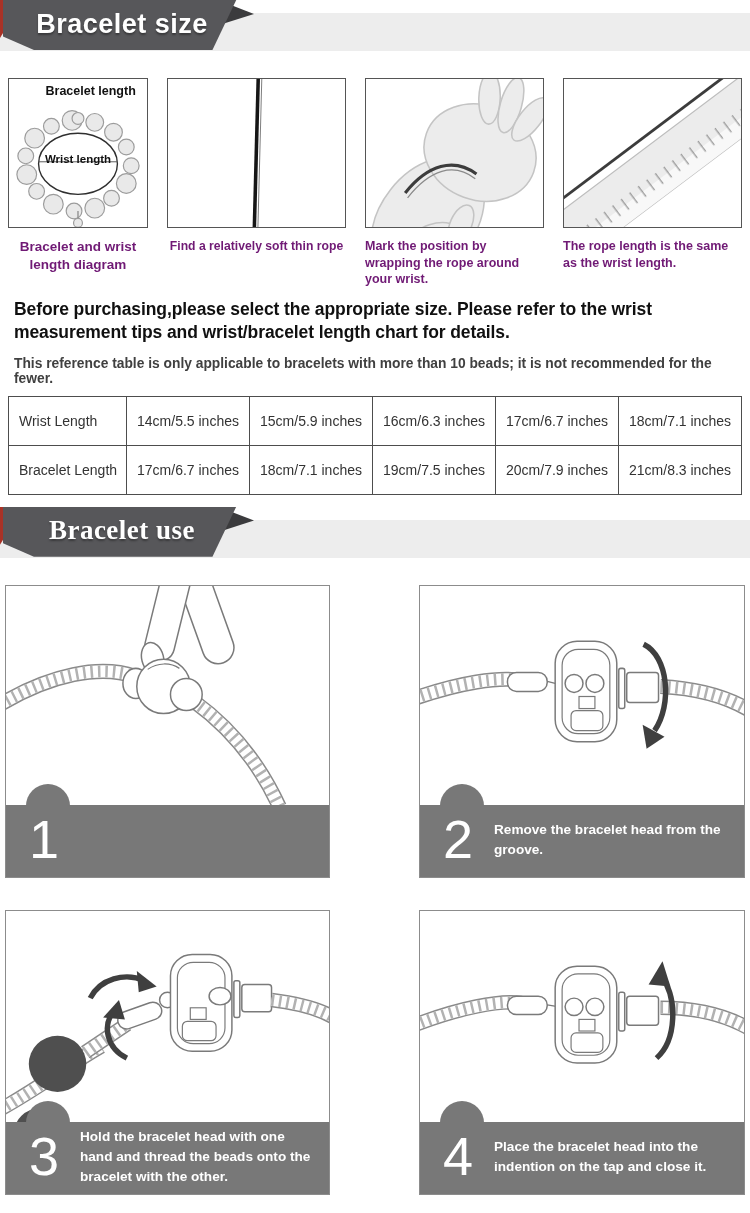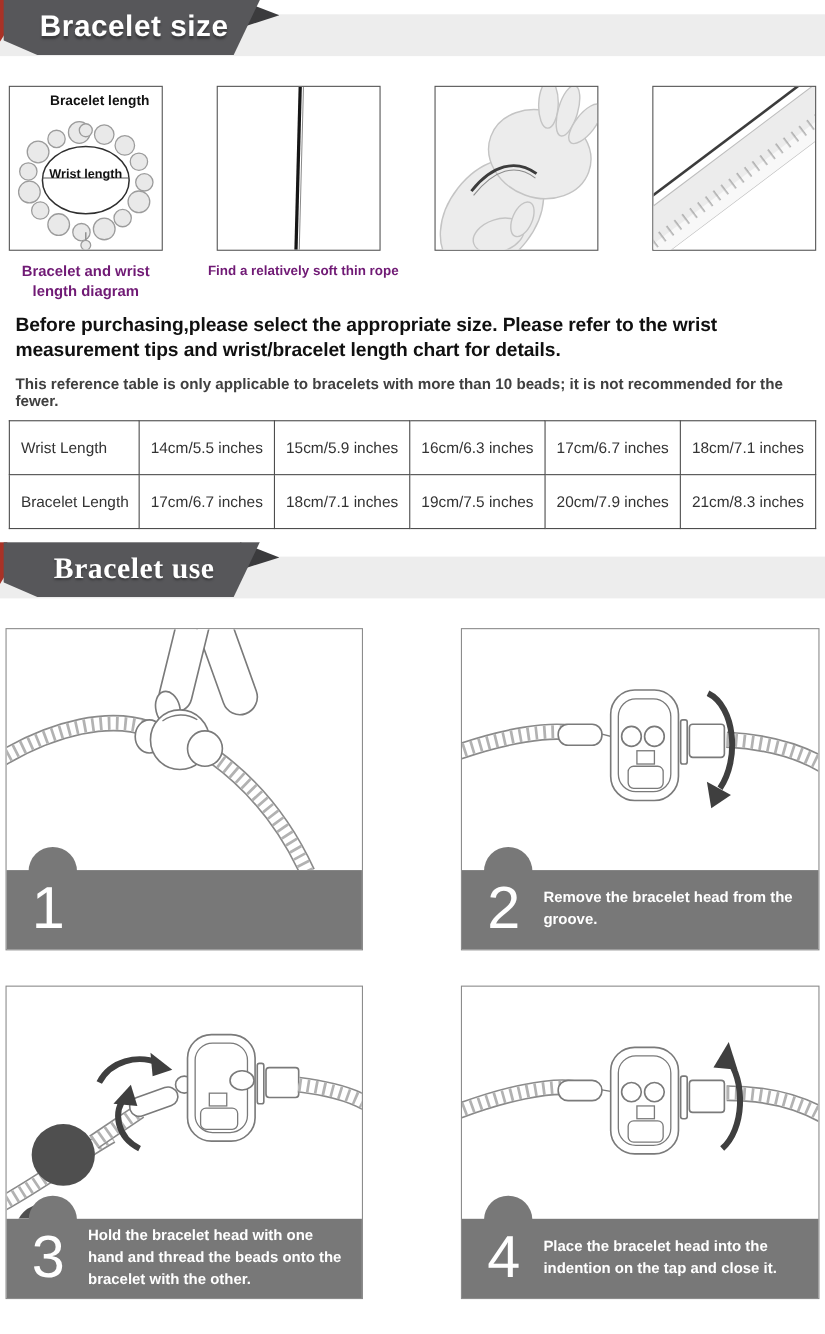--- a/index.html
+++ b/index.html
@@ -14,21 +14,21 @@
   .banner-fold { position:absolute; top:0; left:218px; width:36px; height:24px; background:#3b3b3d;
                  clip-path:polygon(0 0,100% 58%,12% 100%); }
   .banner-shape { position:absolute; top:0; left:3px; width:238px; height:50px; background:#57575a;
                   clip-path:polygon(0 0,98% 0,88% 100%,13% 100%,0 73%);
                   display:flex; align-items:center; justify-content:center;text-align:center; }
   .banner-label { color:#fff; font-size:27px; font-weight:800; letter-spacing:.5px;
                   text-shadow:0 2px 2px rgba(0,0,0,.35); padding-bottom:2px; }
 
   
   .measure-row { display:flex; justify-content:space-between; padding:0 8px; }
-  .m-col { width:149px; }
+  .m-col { width:179px; }
   .m-col--1 { width:140px; }
   .m-box { height:150px; border:1px solid #555; background:#fff; position:relative; overflow:hidden; }
   .m-caption { margin-top:10px; font-weight:700; font-size:12.5px; color:#701a75; line-height:1.32; }
   .m-col--1 .m-caption { text-align:center; font-size:13.5px; }
   .m-col--2 .m-caption { text-align:center; white-space:nowrap; margin-left:-8px; margin-right:-8px; font-size:12.2px; }
   .lbl { position:absolute; font-weight:700; color:#111; white-space:nowrap; }
   .lbl-bracelet { top:5px; left:50%; transform:translateX(-36%); font-size:12.5px; }
   .lbl-wrist { top:80px; left:50%; transform:translate(-50%,-50%); font-size:11.5px; }
 
   
@@ -130,38 +130,40 @@
             <ellipse cx="104" cy="16" rx="9" ry="22" transform="rotate(2 104 16)"></ellipse>
             <ellipse cx="122" cy="22" rx="9" ry="24" transform="rotate(16 122 22)"></ellipse>
             <ellipse cx="138" cy="34" rx="9" ry="22" transform="rotate(38 138 34)"></ellipse>
             <ellipse cx="58" cy="137" rx="24" ry="15" transform="rotate(-18 58 137)"></ellipse>
             <ellipse cx="80" cy="122" rx="9" ry="17" transform="rotate(24 80 122)"></ellipse>
           </g>
           <path d="M33,96 C52,72 74,66 93,80" fill="none" stroke="#3c3c3c" stroke-width="2.6"></path>
           <path d="M35,100 C54,76 74,70 92,84" fill="none" stroke="#8a8a8a" stroke-width="1"></path>
         </svg>
       </div>
+      <div class="m-caption">Mark the position by wrapping the rope around your wrist.</div>
     </div>
 
     <div class="m-col">
       <div class="m-box">
         <svg viewBox="0 0 149 150">
           <defs>
             <pattern id="ticks" width="9" height="40" patternUnits="userSpaceOnUse">
               <line x1="1" y1="0" x2="1" y2="11" stroke="#8f8f8f" stroke-width="1"></line>
             </pattern>
           </defs>
           <g transform="rotate(-37 74 74)">
             <line x1="-45" y1="50" x2="195" y2="50" stroke="#3c3c3c" stroke-width="2.4"></line>
             <rect x="-45" y="58" width="240" height="42" fill="#ececec" stroke="#bdbdbd" stroke-width="1"></rect>
             <rect x="-45" y="86" width="240" height="14" fill="#f8f8f8"></rect>
             <rect x="-45" y="58" width="240" height="40" fill="url(#ticks)"></rect>
           </g>
         </svg>
       </div>
+      <div class="m-caption">The rope length is the same as the wrist length.</div>
     </div>
   </div>
 
   <p class="intro">Before purchasing,please select the appropriate size. Please refer to the wrist measurement tips and wrist/bracelet length chart for details.</p>
   <p class="warning">This reference table is only applicable to bracelets with more than 10 beads; it is not recommended for the fewer.</p>
 
   <table class="size-table">
     <tbody>
         <tr>
       <td class="rowhead">Wrist Length</td>

